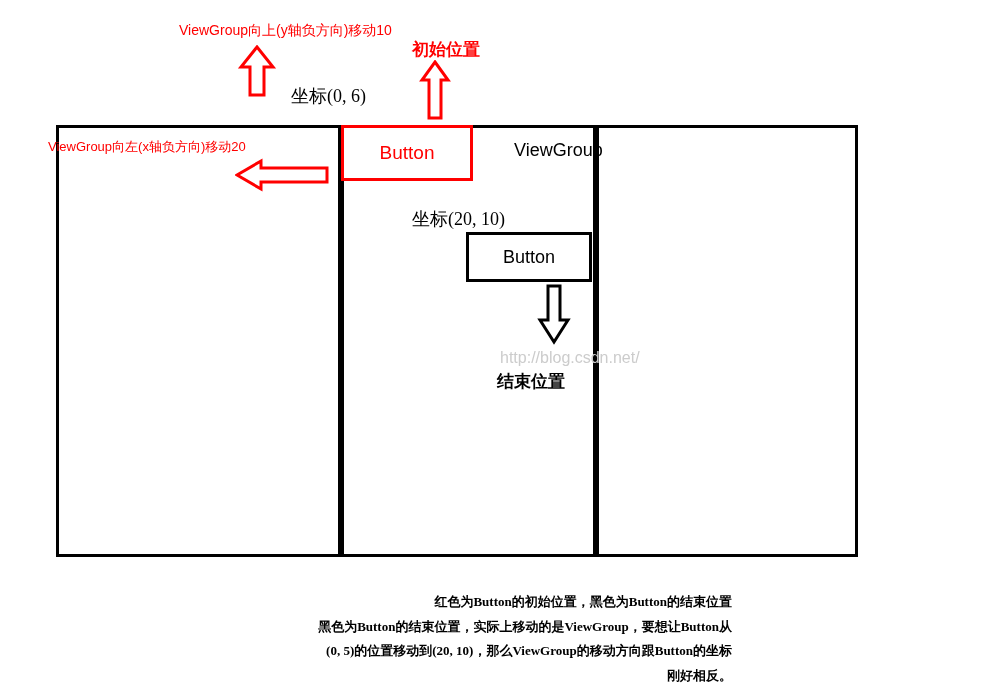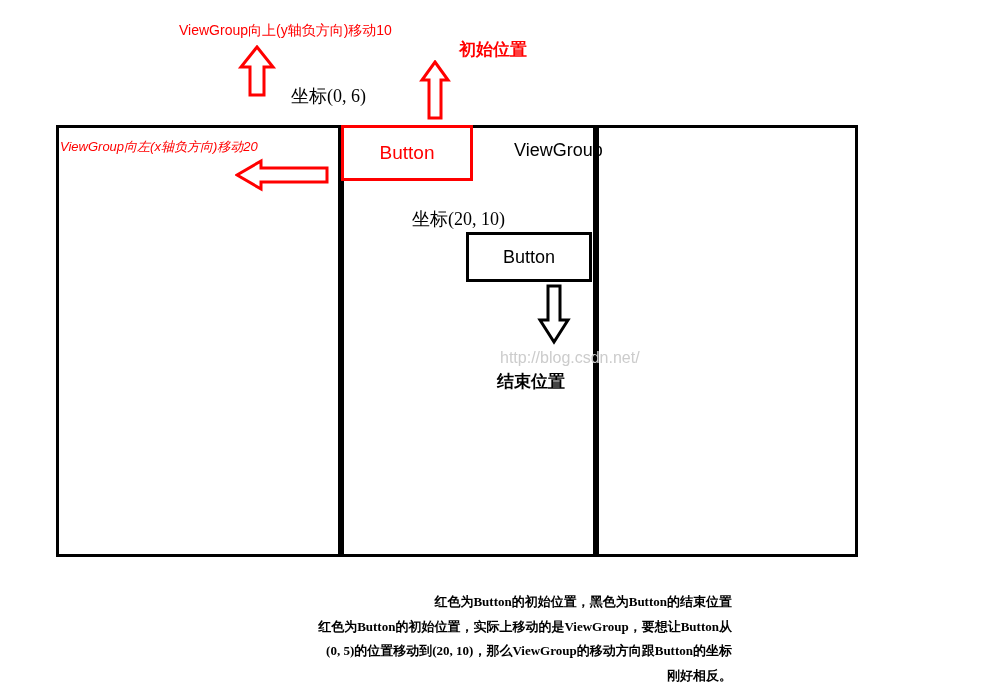--- a/index.html
+++ b/index.html
@@ -15,39 +15,39 @@
   .desc { font-size: 13px; line-height: 1.9; }
   .watermark { color: #ccc; font-family: Arial, sans-serif; font-size: 16px; }
 </style>
 </head>
 <body>
 
 <div class="stage">
 
   <div class="abs red" style="left:179px; top:22px; font-size:14px;">ViewGroup向上(y轴负方向)移动10</div>
 
-  <div class="abs red bold serif" style="left:412px; top:38px; font-size:17px;margin-left:47px;">初始位置</div>
+  <div class="abs red bold serif" style="left:412px; top:38px; font-size:17px;">初始位置</div>
 
   <svg class="abs" style="left:237px; top:45px;" width="40" height="62">
     <polygon points="20,2 36,22 27,22 27,50 13,50 13,22 4,22" fill="none" stroke="#ff0000" stroke-width="3"></polygon>
   </svg>
 
   <div class="abs black serif" style="left:291px; top:84px; font-size:18px;">坐标(0, 6)</div>
 
   <svg class="abs" style="left:418px; top:60px;" width="34" height="70">
     <polygon points="17,2 30,20 23,20 23,58 11,58 11,20 4,20" fill="none" stroke="#ff0000" stroke-width="3"></polygon>
   </svg>
 
   <div class="abs box" style="left:56px; top:125px; width:285px; height:432px;"></div>
 
   <div class="abs box" style="left:341px; top:125px; width:255px; height:432px;"></div>
 
   <div class="abs box" style="left:596px; top:125px; width:262px; height:432px;"></div>
 
-  <div class="abs red" style="left:60px; top:138px; font-size:13px;font-style:italic;">ViewGroup向左(x轴负方向)移动20</div>
+  <div class="abs red" style="left:48px; top:138px; font-size:13px;">ViewGroup向左(x轴负方向)移动20</div>
 
   <svg class="abs" style="left:235px; top:157px;" width="100" height="36">
     <polygon points="2,18 26,4 26,11 92,11 92,25 26,25 26,32" fill="none" stroke="#ff0000" stroke-width="3"></polygon>
   </svg>
 
   <div class="abs redbox" style="left:341px; top:125px; width:132px; height:56px; display:flex; align-items:center; justify-content:center;">
     <span class="red" style="font-size:19px;">Button</span>
   </div>
 
   <div class="abs black" style="left:514px; top:140px; font-size:18px;">ViewGroup</div>
@@ -62,18 +62,18 @@
     <polygon points="12,2 24,2 24,36 32,36 18,58 4,36 12,36" fill="none" stroke="#000" stroke-width="3"></polygon>
   </svg>
 
 
   <div class="abs watermark" style="left:500px; top:349px;">http://blog.csdn.net/</div>
 
   <div class="abs black bold serif" style="left:497px; top:370px; font-size:17px;">结束位置</div>
 
   <div class="abs black serif desc bold" style="left:132px; top:590px; width:600px;text-align:right;">
     <div>红色为Button的初始位置，黑色为Button的结束位置</div>
-    <div>红色为Button的初始位置，实际上移动的是ViewGroup，要想让Button从</div>
+    <div>黑色为Button的结束位置，实际上移动的是ViewGroup，要想让Button从</div>
     <div>(0, 5)的位置移动到(20, 10)，那么ViewGroup的移动方向跟Button的坐标</div>
     <div>刚好相反。</div>
   </div>
 
 </div>
 
 </body></html>

